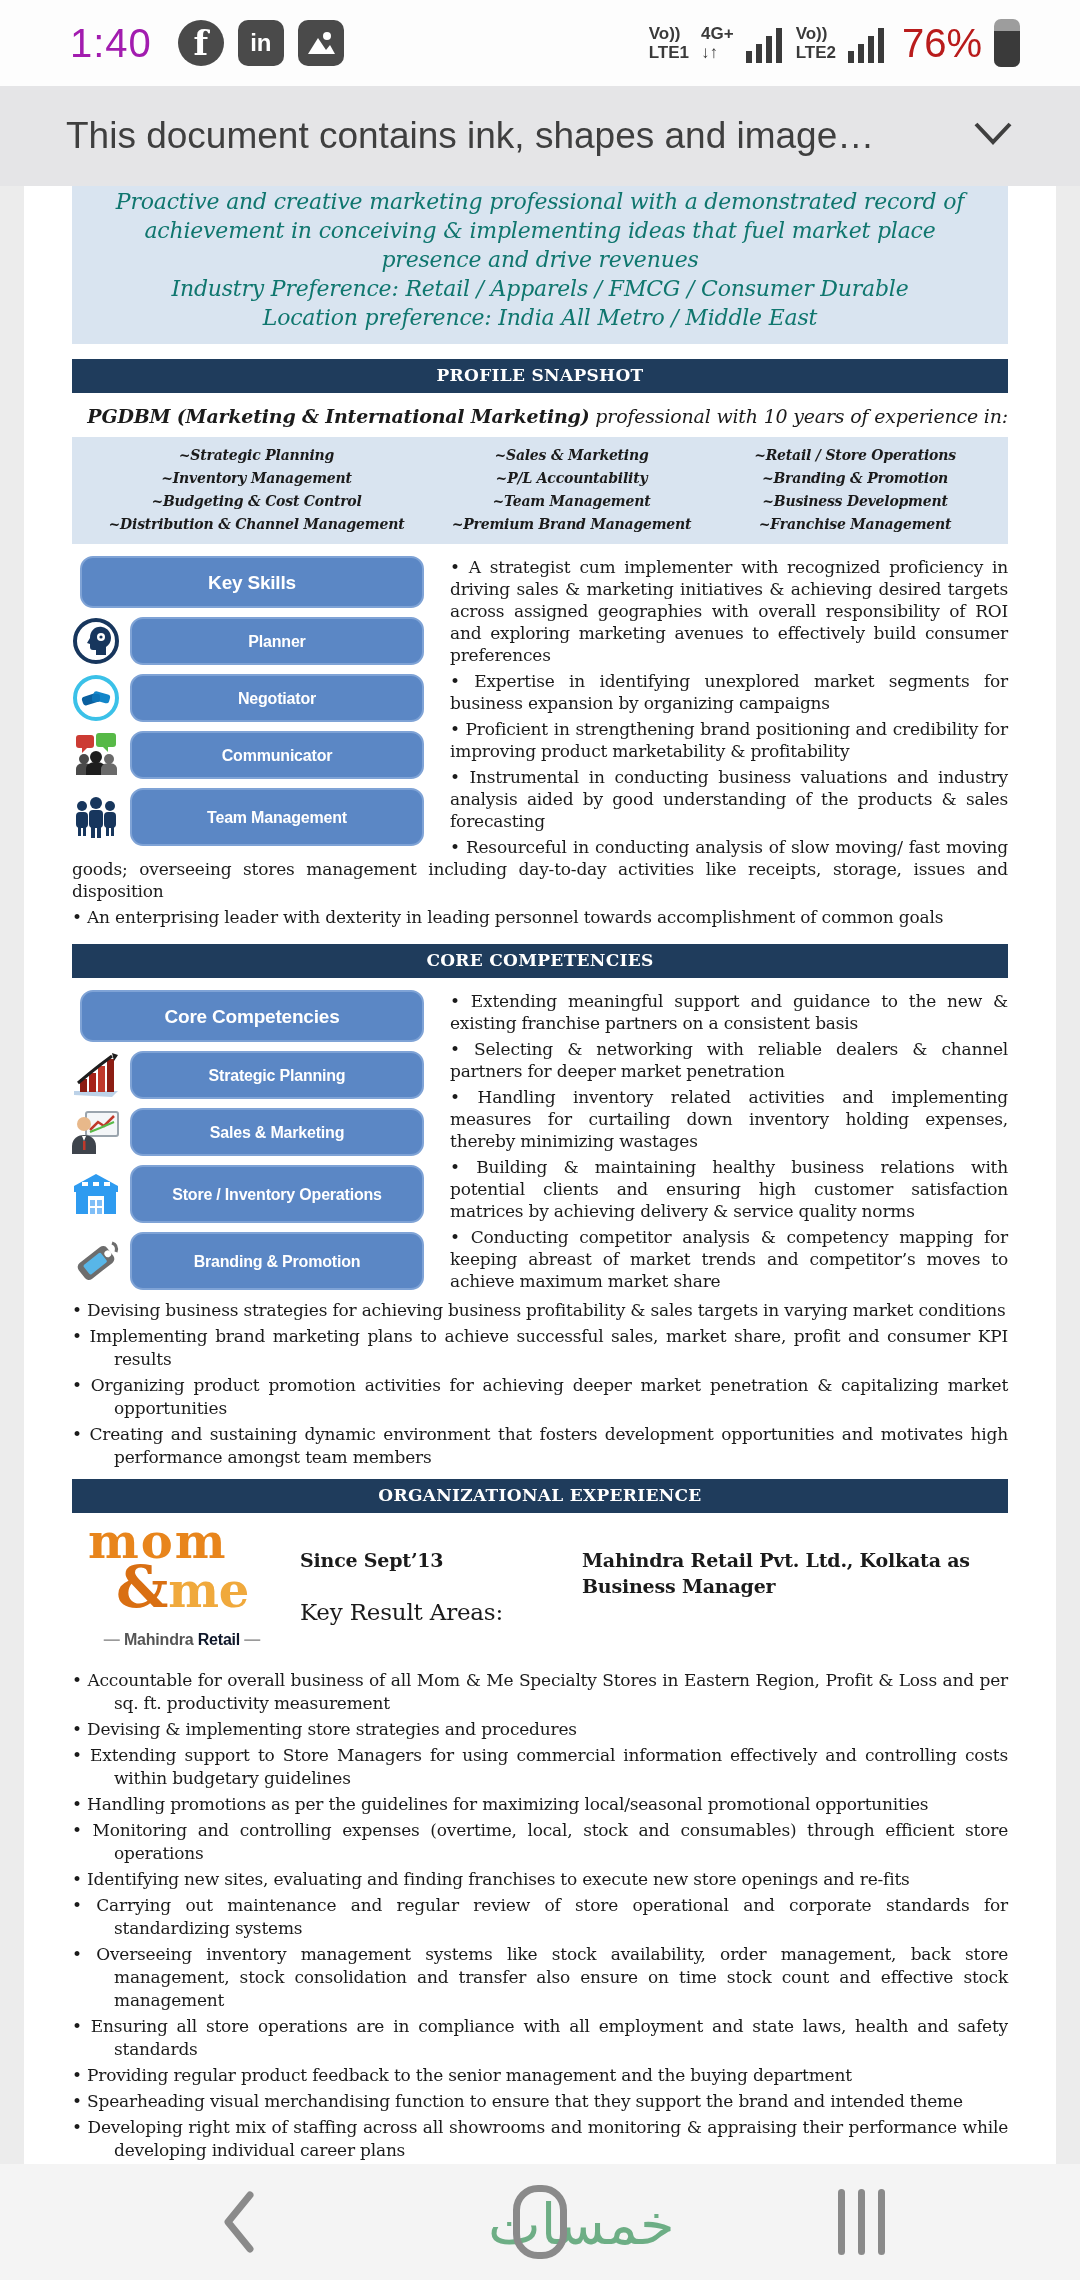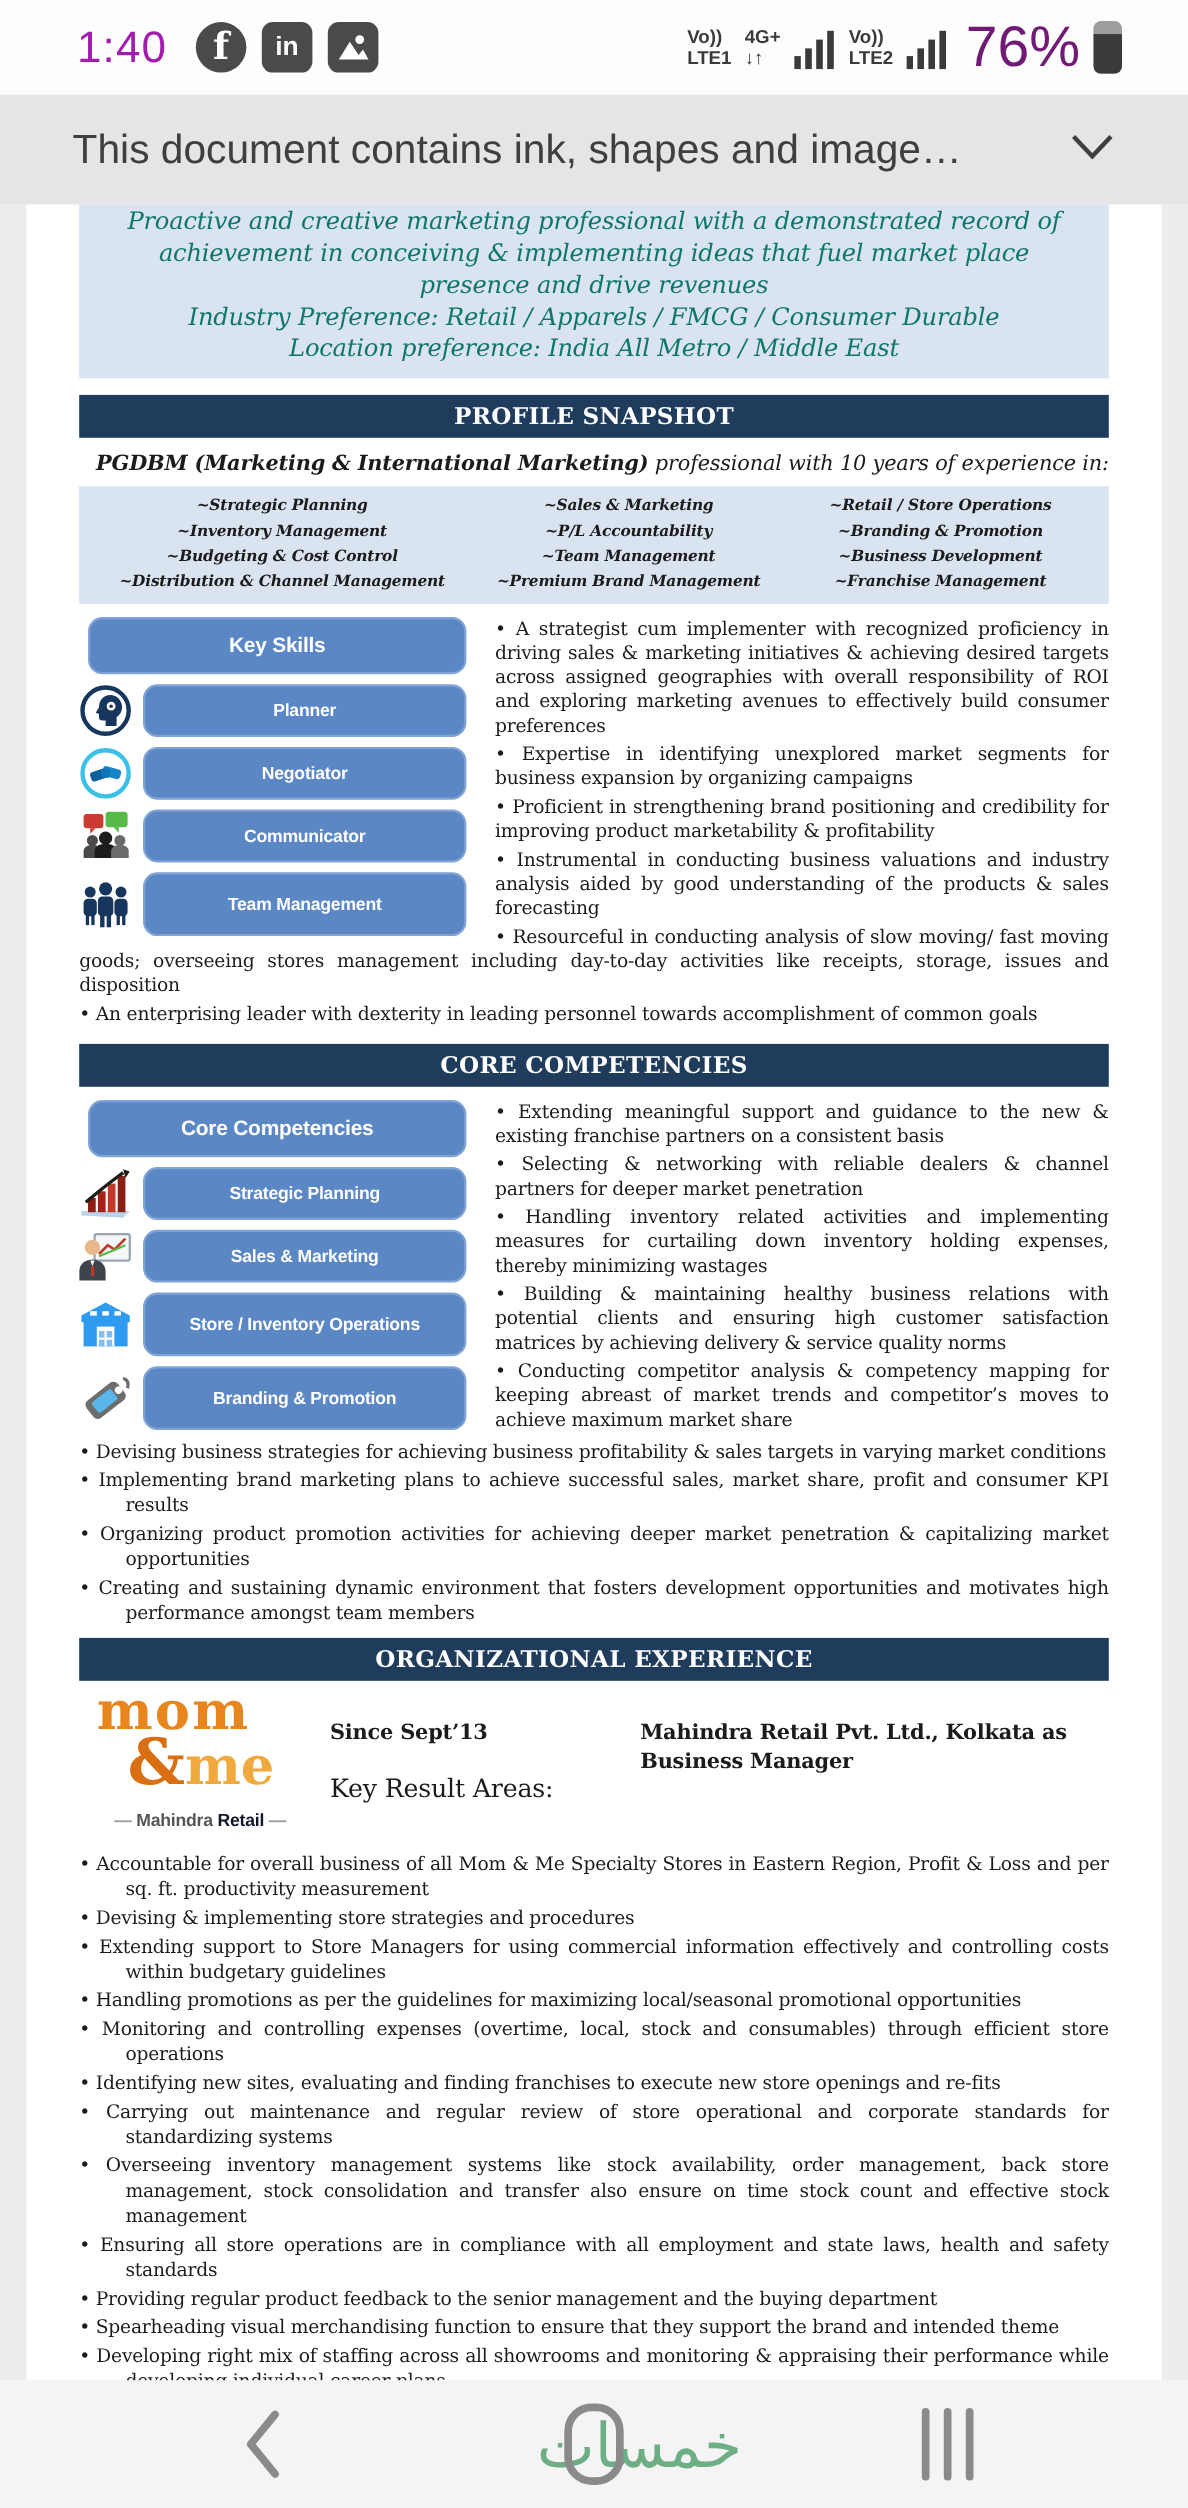--- a/index.html
+++ b/index.html
@@ -10,39 +10,39 @@
   .statusbar { height:86px; background:#fdfdfd; display:flex; align-items:center;
                padding:0 60px 0 70px; font-family:"Liberation Sans", sans-serif; }
   .sb-time { font-size:40px; color:#a21caf; margin-right:26px; letter-spacing:1px; }
   .sb-appicons { display:flex; gap:14px; align-items:center; }
   .appicon { width:46px; height:46px; border-radius:10px; background:#4a4a4a; color:#fff;
              display:flex; align-items:center; justify-content:center; font-weight:bold; }
   .appicon.round { border-radius:50%; font-family:"DejaVu Serif",serif; font-size:34px; }
   .appicon.li { font-size:24px; }
   .sb-right { margin-left:auto; display:flex; align-items:center; gap:12px; }
   .sb-stack { font-size:17px; font-weight:bold; color:#3a3a3a; line-height:19px; text-align:left; }
-  .sb-pct { font-size:52px; color:#701a75; margin-left:4px; }
+  .sb-pct { font-size:40px; color:#b91c1c; margin-left:4px; }
   .battery { width:26px; height:48px; border-radius:7px; overflow:hidden; background:#9d9d9d; position:relative; }
   .battery .fill { position:absolute; bottom:0; left:0; width:100%; height:76%; background:#3a3a3a; }
 
   
   .banner { height:100px; background:#e5e5e7; display:flex; align-items:center; padding:0 66px;
             font-family:"Liberation Sans", sans-serif; font-size:37px; color:#3f3f3f; }
   .banner .chev { margin-left:auto; }
 
   
   .page-outer { height:1978px; background:#ececec; padding:0 24px; }
   .page { background:#fff; height:100%; overflow:hidden; padding:0 48px; position:relative;
           font-size:17px; letter-spacing:-0.2px; }
 
   .intro { background:#d9e4f0; margin-top:-9px; padding:10px 26px 12px; text-align:center;
            font-style:italic; font-size:22px; line-height:29px; color:#0f766e; }
 
   .secbar { background:#1f3c5c; color:#fff; text-align:center; font-weight:bold;
-            font-size:21px; padding:6px 0 8px; letter-spacing:0.3px; }
+            font-size:17px; padding:6px 0 8px; letter-spacing:0.3px; }
   .secbar.m1 { margin-top:15px; } .secbar.m2 { margin-top:12px; } .secbar.m3 { margin-top:10px; }
 
   .degree { text-align:right; font-style:italic; font-size:19px; margin:12px 0 10px; }
   .degree .b { font-weight:bold; }
 
   .skillsbox { background:#d9e4f0; padding:10px 18px 12px; display:grid;
                grid-template-columns:37% 33% 30%; row-gap:7px;
                font-weight:bold; font-style:italic; font-size:14px;text-align:center; }
 
   

